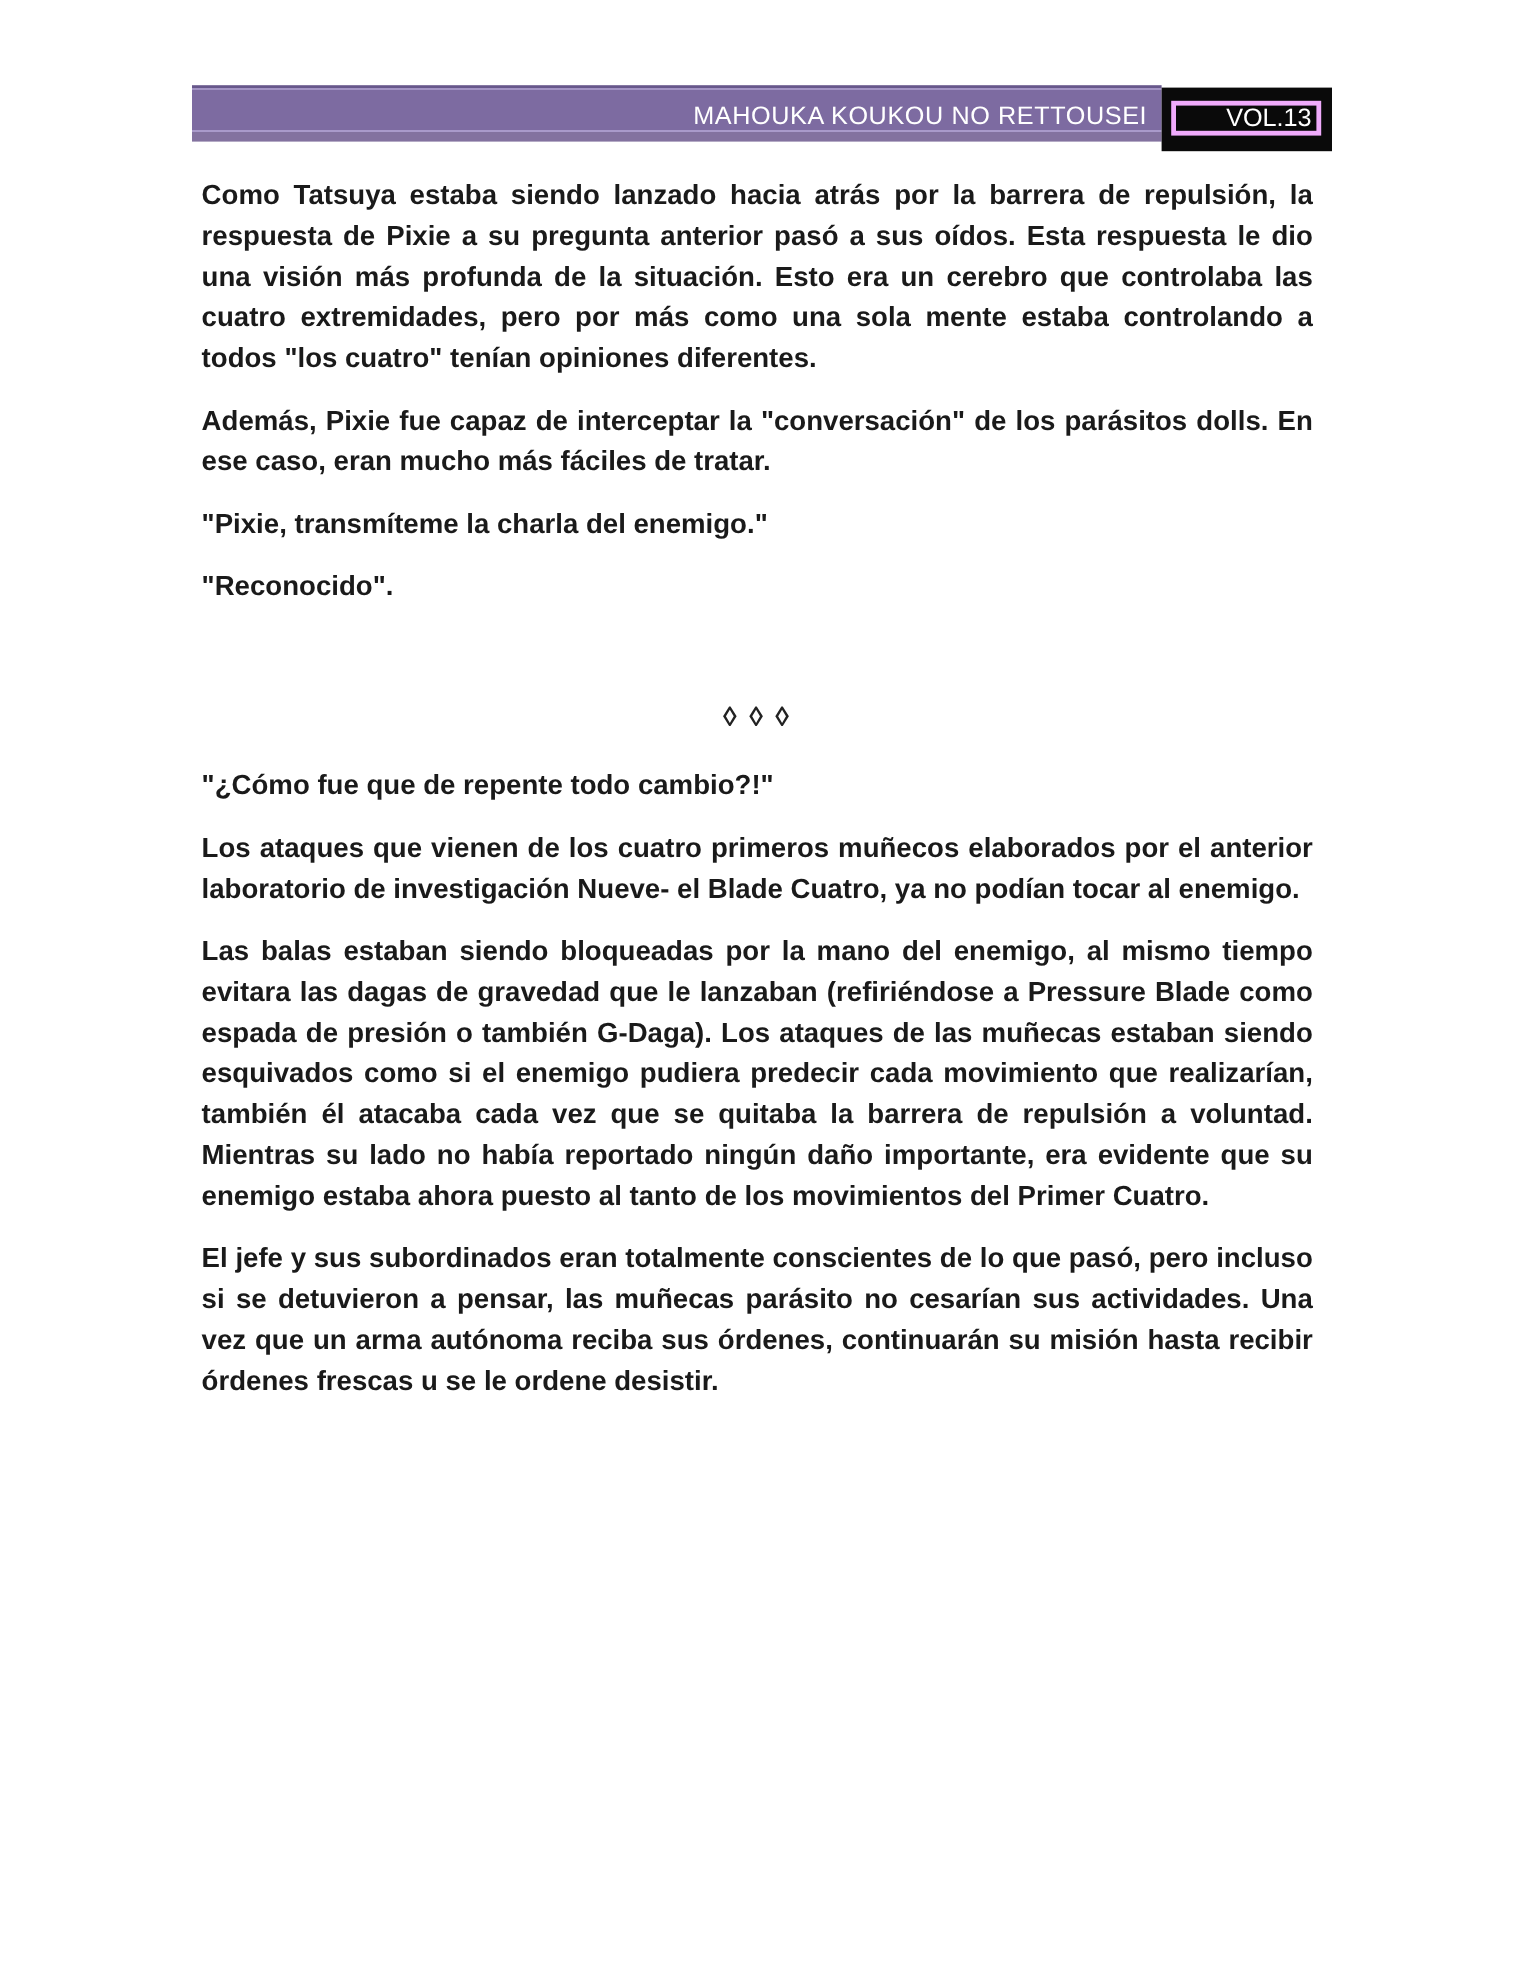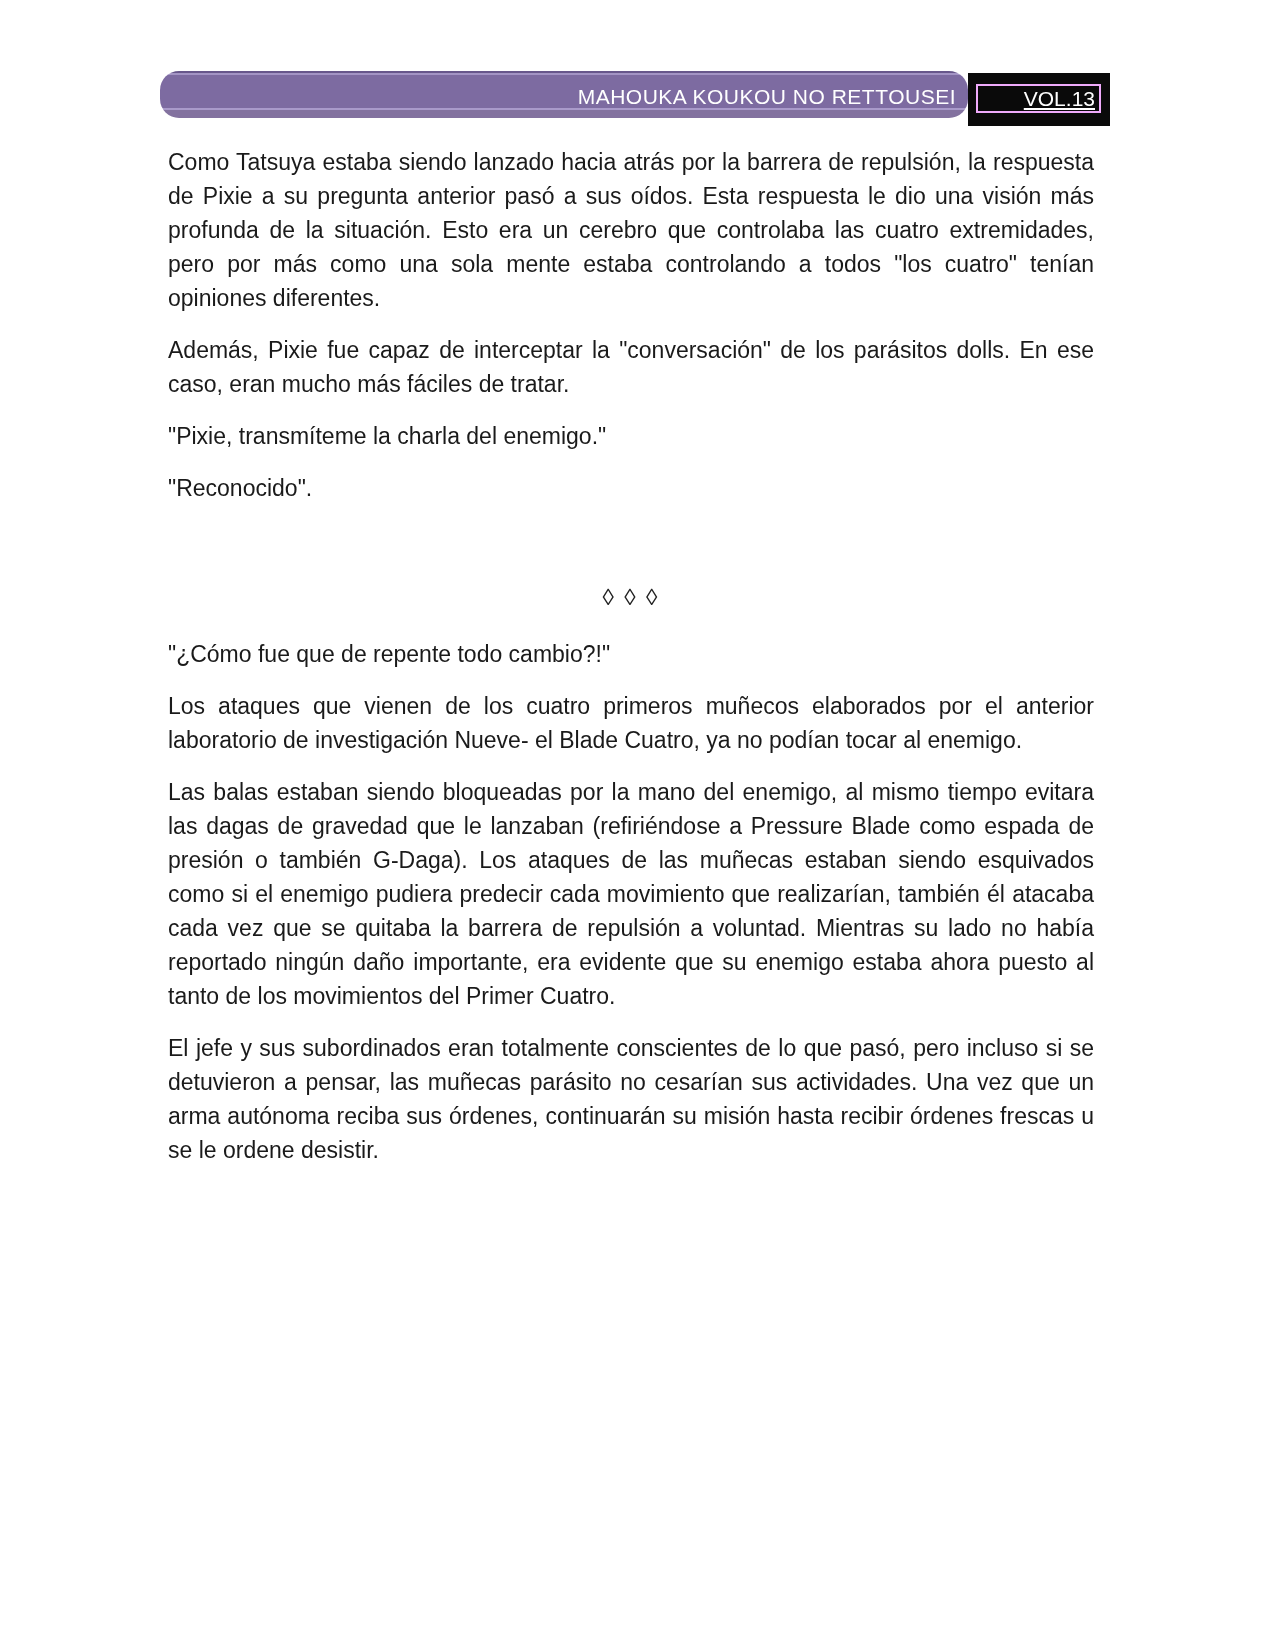--- a/index.html
+++ b/index.html
@@ -29,21 +29,20 @@
       #67578b 0px, #67578b 2px,
       #a394c4 2px, #a394c4 4px,
       #7d6ba1 4px, #7d6ba1 37px,
       #a99aca 37px, #a99aca 39px,
       #83729f 39px, #83729f 47px);
     display: flex;
     align-items: center;
     justify-content: flex-end;
     padding-right: 12px;
     padding-top: 4px;
-    border-radius: 19px;
   }
   .banner-title {
     color: #ffffff;
     font-size: 21px;
     letter-spacing: 0.5px;
     white-space: nowrap;
   }
   .banner-black {
     box-sizing: border-box;
     width: 142px;
@@ -51,41 +50,40 @@
     margin-top: 2px;
     background: #0a0a0a;
     position: relative;
   }
   .vol-cell {
     position: absolute;
     top: 11px;
     left: 8px;
     right: 9px;
     bottom: 13px;
-    border: 2px solid #f0abfc;
+    border: 4px solid #f0abfc;
     display: flex;
     align-items: center;
     justify-content: flex-end;
     padding-right: 4px;
     color: #ffffff;
     font-size: 21px;
-    text-decoration: underline;
   }
 
   
   .content {
     position: absolute;
     left: 168px;
     top: 145px;
     width: 926px;
     color: #1a1a1a;
     font-size: 23px;
     line-height: 34px;
   }
-  .content p { margin: 0 0 18px 0; }
+  .content p { margin: 0 0 18px 0; font-weight: bold; }
   p.para  { text-align: justify; text-align-last: left; }
   p.line  { text-align: left; }
   p.separator {
     text-align: center;
     margin: 75px 0 23px 0;
     font-size: 23px;
     color: #222222;
     letter-spacing: 2px;
   }
 </style>

